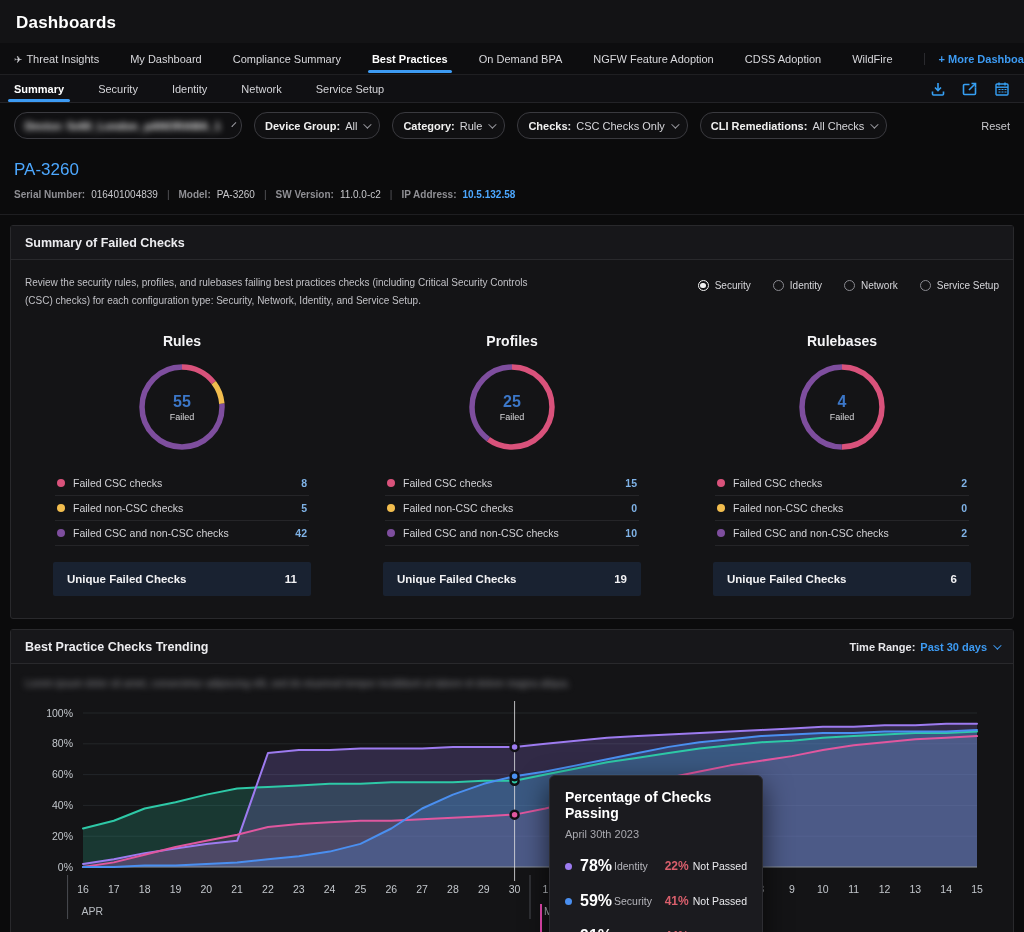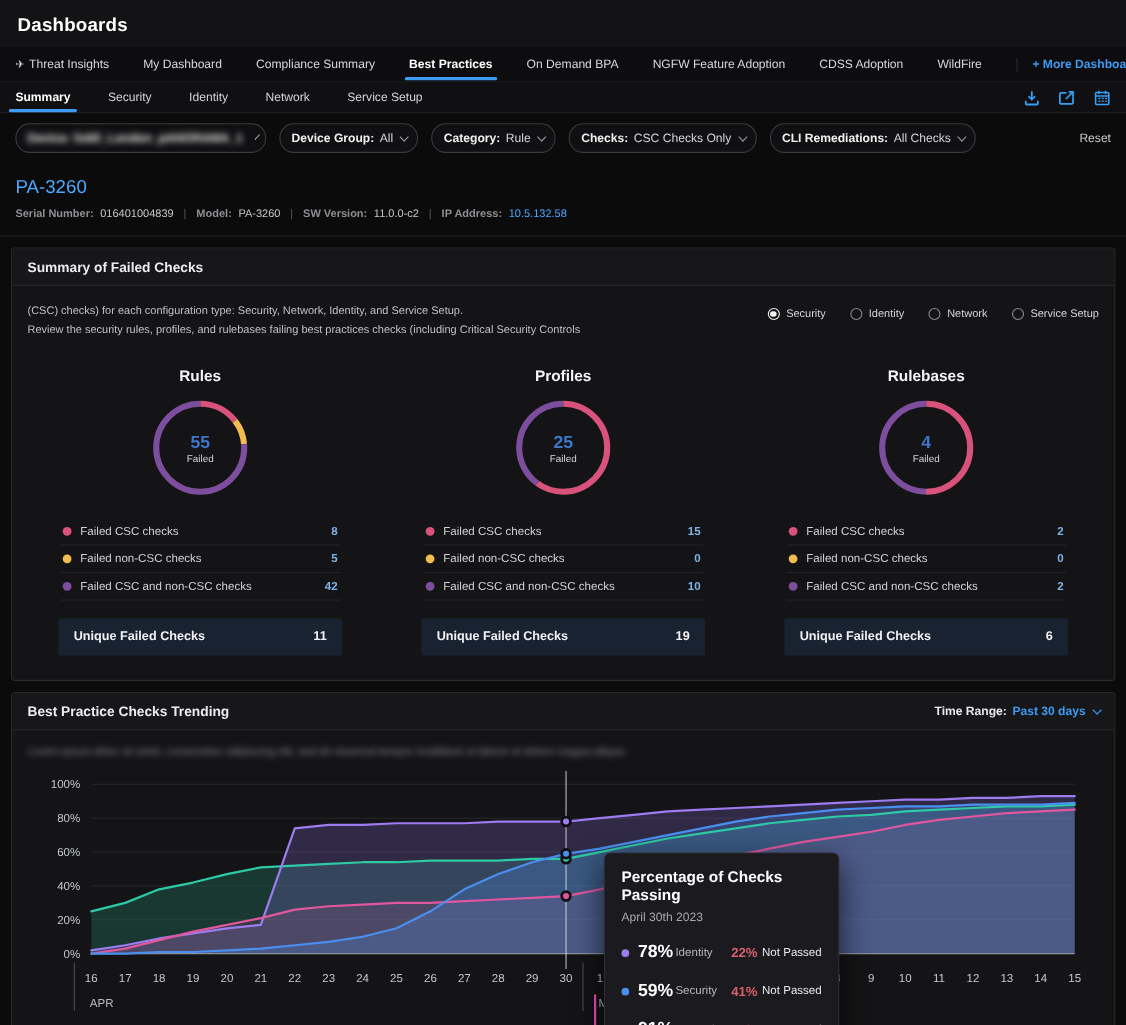--- a/index.html
+++ b/index.html
@@ -36,21 +36,21 @@
   .filter-box.device { width:228px; justify-content:space-between; }
   .blurred { filter:blur(3px); }
   .reset-btn { margin-left:auto; font-size:11px; color:#c9c9cd; cursor:pointer; }
 
   
   .device-info { padding:12px 14px 14px; border-bottom:1px solid #1e1e21; }
   .device-name { color:#4da8ff; font-size:17px; font-weight:500; margin-bottom:9px; cursor:pointer; }
   .device-meta { font-size:10px; color:#c7c7cb; display:flex; gap:6px; align-items:center; }
   .device-meta .m-label { color:#8f8f94; font-weight:600; }
   .device-meta .sep { color:#5a5a5f; margin:0 3px; }
-  .device-meta .link { color:#4da8ff; cursor:pointer; }
+  .device-meta .link { color:#4da8ff; cursor:pointer;font-weight:bold; }
 
   
   .panel { margin:10px; background:#141416; border:1px solid #29292c; border-radius:3px; }
   .panel-head { display:flex; align-items:center; justify-content:space-between; padding:0 14px; height:34px; background:#17171a; border-bottom:1px solid #29292c; }
   .panel-title { font-size:12.5px; font-weight:600; color:#ececef; }
   .time-range { font-size:11px; display:flex; align-items:center; }
   .time-range .tr-label { color:#e8e8ec; font-weight:600; margin-right:5px; }
   .time-range .tr-value { color:#3d9bf3; font-weight:600; cursor:pointer; }
 
   .panel-desc-row { display:flex; justify-content:space-between; align-items:flex-start; padding:14px 14px 4px; }
@@ -184,22 +184,22 @@
     <span class="link">10.5.132.58</span>
   </div>
 </div>
 
 <div class="panel">
   <div class="panel-head">
     <div class="panel-title">Summary of Failed Checks</div>
   </div>
   <div class="panel-desc-row">
     <div class="panel-desc">
+      <div>Review the security rules, profiles, and rulebases failing best practices checks (including Critical Security Controls</div>
       <div>(CSC) checks) for each configuration type: Security, Network, Identity, and Service Setup.</div>
-      <div>Review the security rules, profiles, and rulebases failing best practices checks (including Critical Security Controls</div>
     </div>
     <div class="radio-group">
       <div class="radio-item selected">
           <span class="radio-circle"></span>
           <span>Security</span>
         </div>
       <div class="radio-item">
           <span class="radio-circle"></span>
           <span>Identity</span>
         </div>

